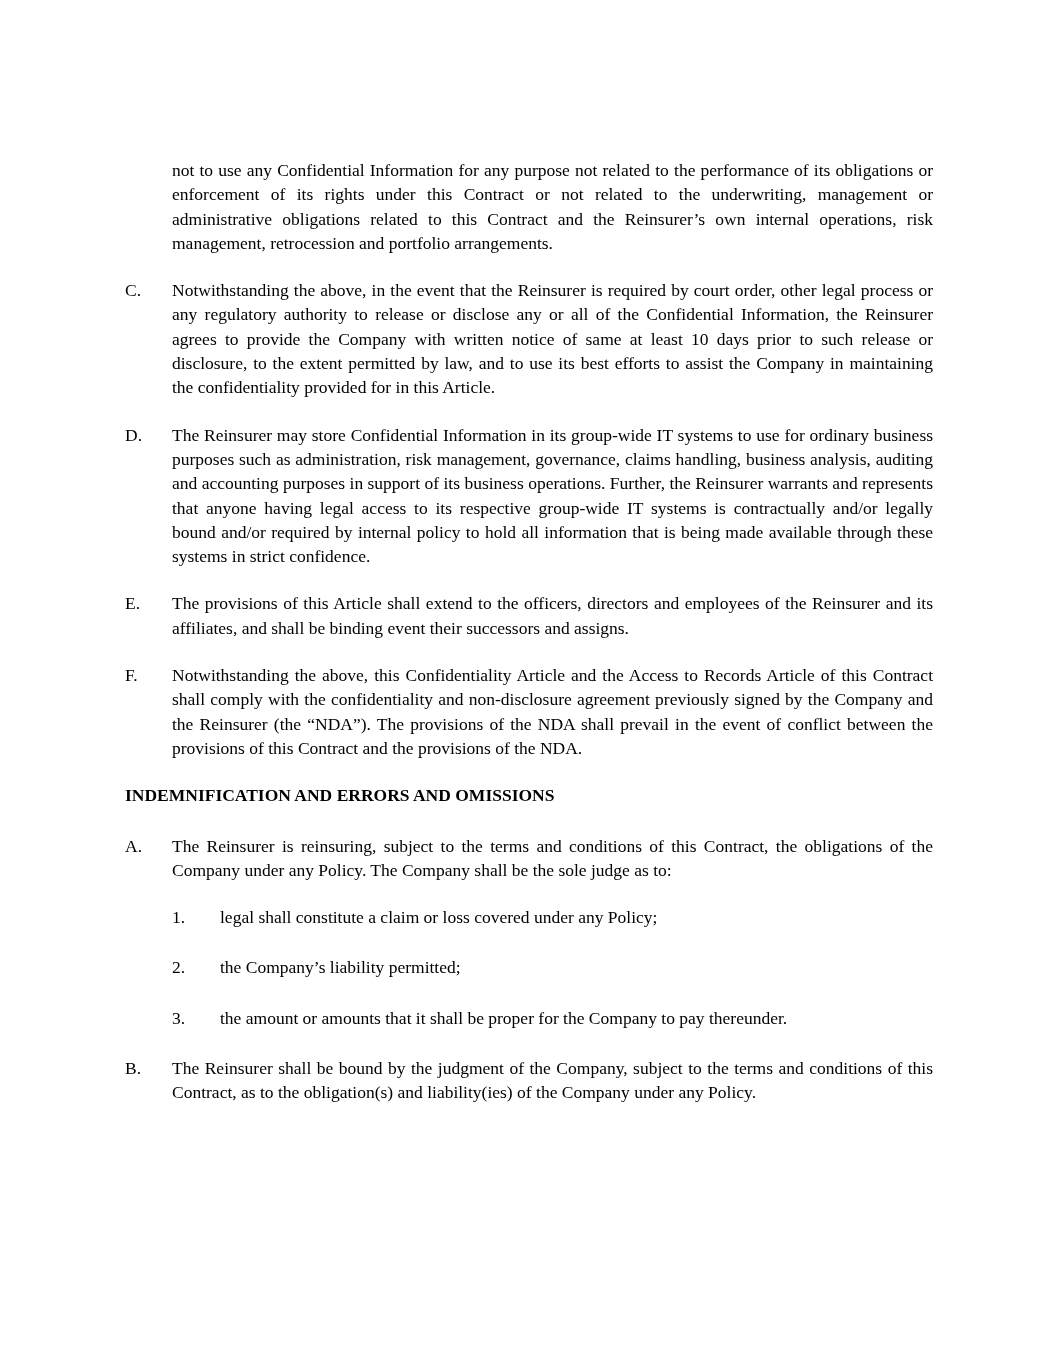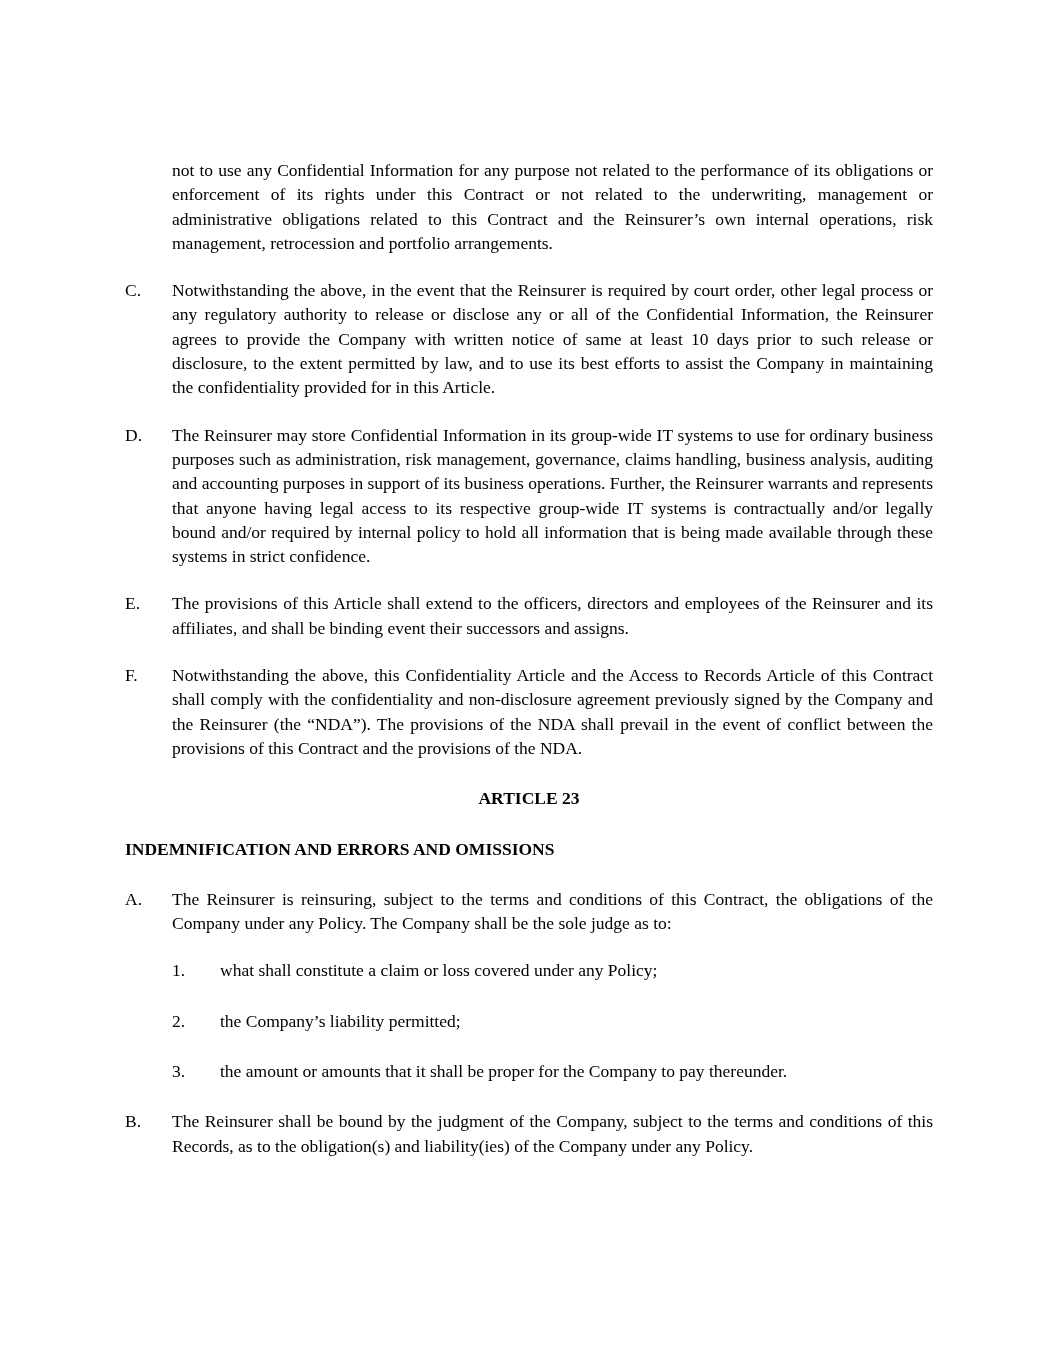--- a/index.html
+++ b/index.html
@@ -87,43 +87,42 @@
     <div class="item">
       <span class="label">E.</span>
       <div class="text">The provisions of this Article shall extend to the officers, directors and employees of the Reinsurer and its affiliates, and shall be binding event their successors and assigns.</div>
     </div>
 
     <div class="item">
       <span class="label">F.</span>
       <div class="text">Notwithstanding the above, this Confidentiality Article and the Access to Records Article of this Contract shall comply with the confidentiality and non-disclosure agreement previously signed by the Company and the Reinsurer (the “NDA”).  The provisions of the NDA shall prevail in the event of conflict between the provisions of this Contract and the provisions of the NDA.</div>
     </div>
 
-    <div class="article-heading">ARTICLE 23</div>
 
     <div class="section-heading">INDEMNIFICATION AND ERRORS AND OMISSIONS</div>
 
     <div class="item">
       <span class="label">A.</span>
       <div class="text">The Reinsurer is reinsuring, subject to the terms and conditions of this Contract, the obligations of the Company under any Policy.  The Company shall be the sole judge as to:</div>
     </div>
 
     <div class="subitem">
       <span class="label">1.</span>
-      <div class="text">what shall constitute a claim or loss covered under any Policy;</div>
+      <div class="text">legal shall constitute a claim or loss covered under any Policy;</div>
     </div>
 
     <div class="subitem">
       <span class="label">2.</span>
       <div class="text">the Company’s liability permitted;</div>
     </div>
 
     <div class="subitem">
       <span class="label">3.</span>
       <div class="text">the amount or amounts that it shall be proper for the Company to pay thereunder.</div>
     </div>
 
     <div class="item">
       <span class="label">B.</span>
-      <div class="text">The Reinsurer shall be bound by the judgment of the Company, subject to the terms and conditions of this Records, as to the obligation(s) and liability(ies) of the Company under any Policy.</div>
+      <div class="text">The Reinsurer shall be bound by the judgment of the Company, subject to the terms and conditions of this Contract, as to the obligation(s) and liability(ies) of the Company under any Policy.</div>
     </div>
 
   </div>
 </div>
 
 </body></html>

